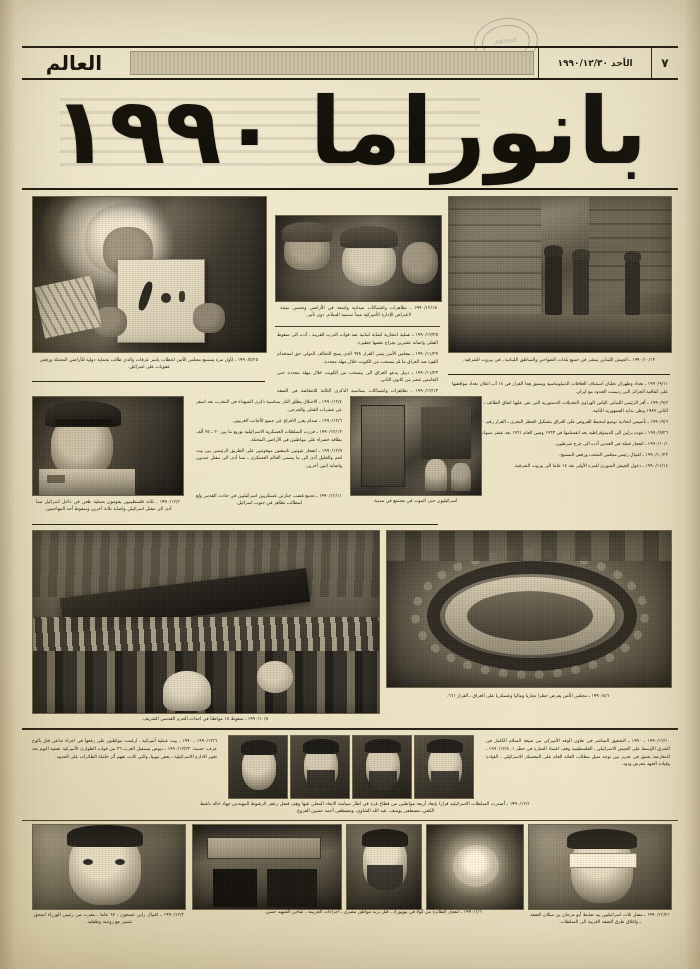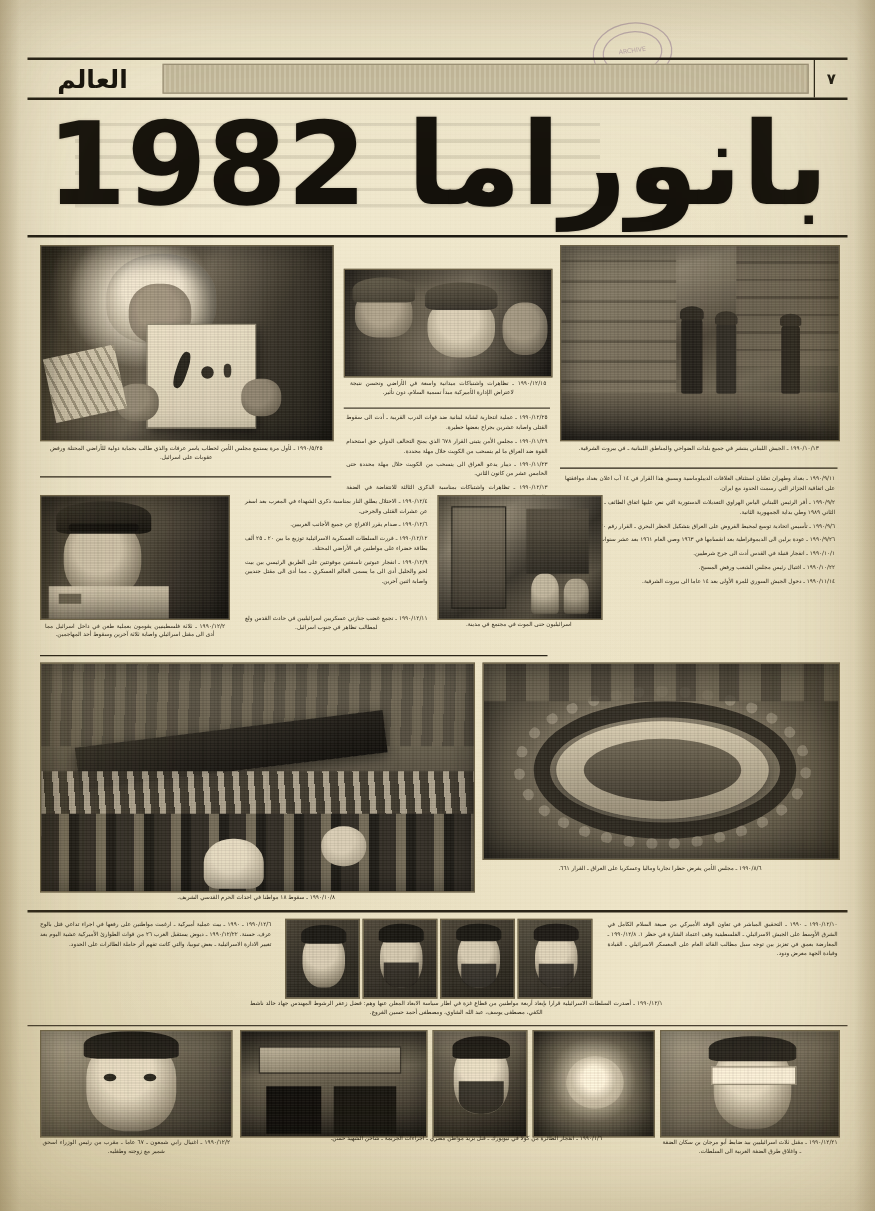--- a/index.html
+++ b/index.html
@@ -135,26 +135,27 @@
 
 <div id="page">
   <div class="grain"></div>
 
   <div id="stamp">
     <div class="inner">ARCHIVE</div>
   </div>
 
   <div id="masthead">
     <div id="pagenum">٧</div>
+    <div id="datebox">الأحد ١٩٩٠/١٢/٣٠</div>
     <div id="grayband"></div>
     <div id="nahar">العالم</div>
   </div>
 
   <div class="ghost"></div>
-  <div id="bigtitle">بانوراما 1982</div>
+  <div id="bigtitle">بانوراما ١٩٩٠</div>
 
   <div class="ph" style="left:32px;top:196px;width:233px;height:155px;">
     <div class="base" style="background:
        radial-gradient(circle at 34% 26%, #cfc9bb 0 13%, rgba(0,0,0,0) 30%),
        radial-gradient(circle at 32% 22%, #6e6656 0 20%, rgba(0,0,0,0) 34%),
        linear-gradient(118deg,#2a271f 0%,#4d4638 26%,#6d6556 46%,#3b362c 70%,#22201a 100%);"></div>
 
     <div style="position:absolute;left:52px;top:6px;width:88px;height:72px;border-radius:48% 48% 40% 40%;
        background:radial-gradient(circle at 42% 36%,#e3ddcf 0 34%,#b4ad9c 62%,#7d7665 100%);
        box-shadow:inset -8px 4px 14px rgba(0,0,0,.4);"></div>

